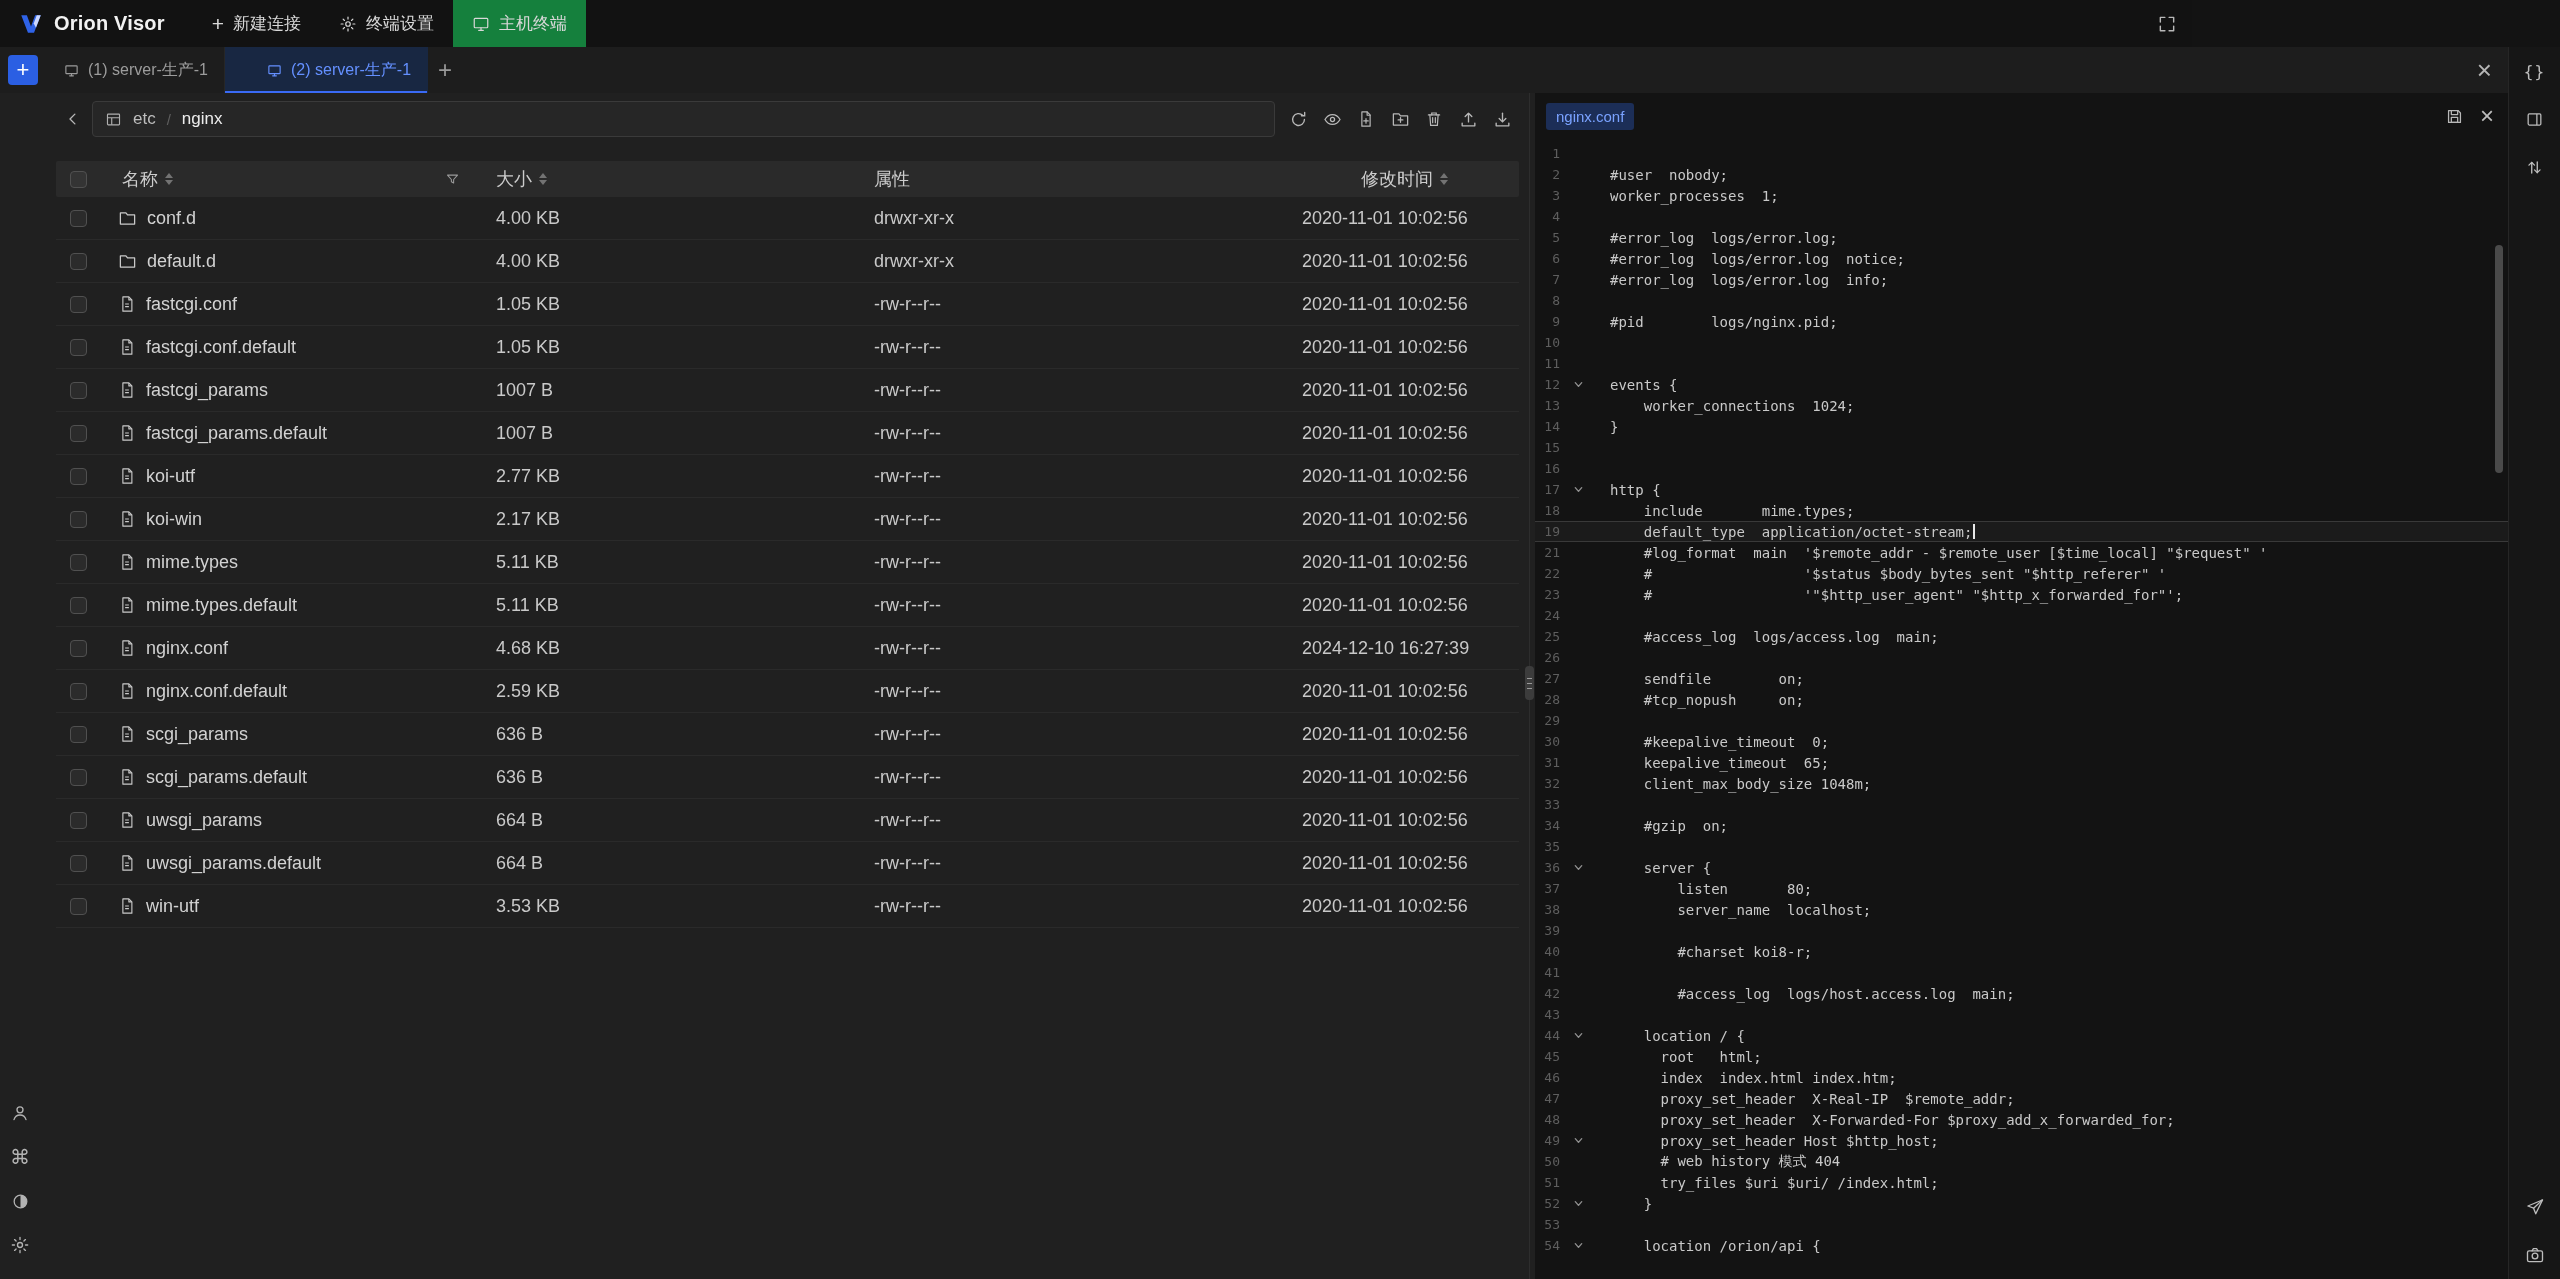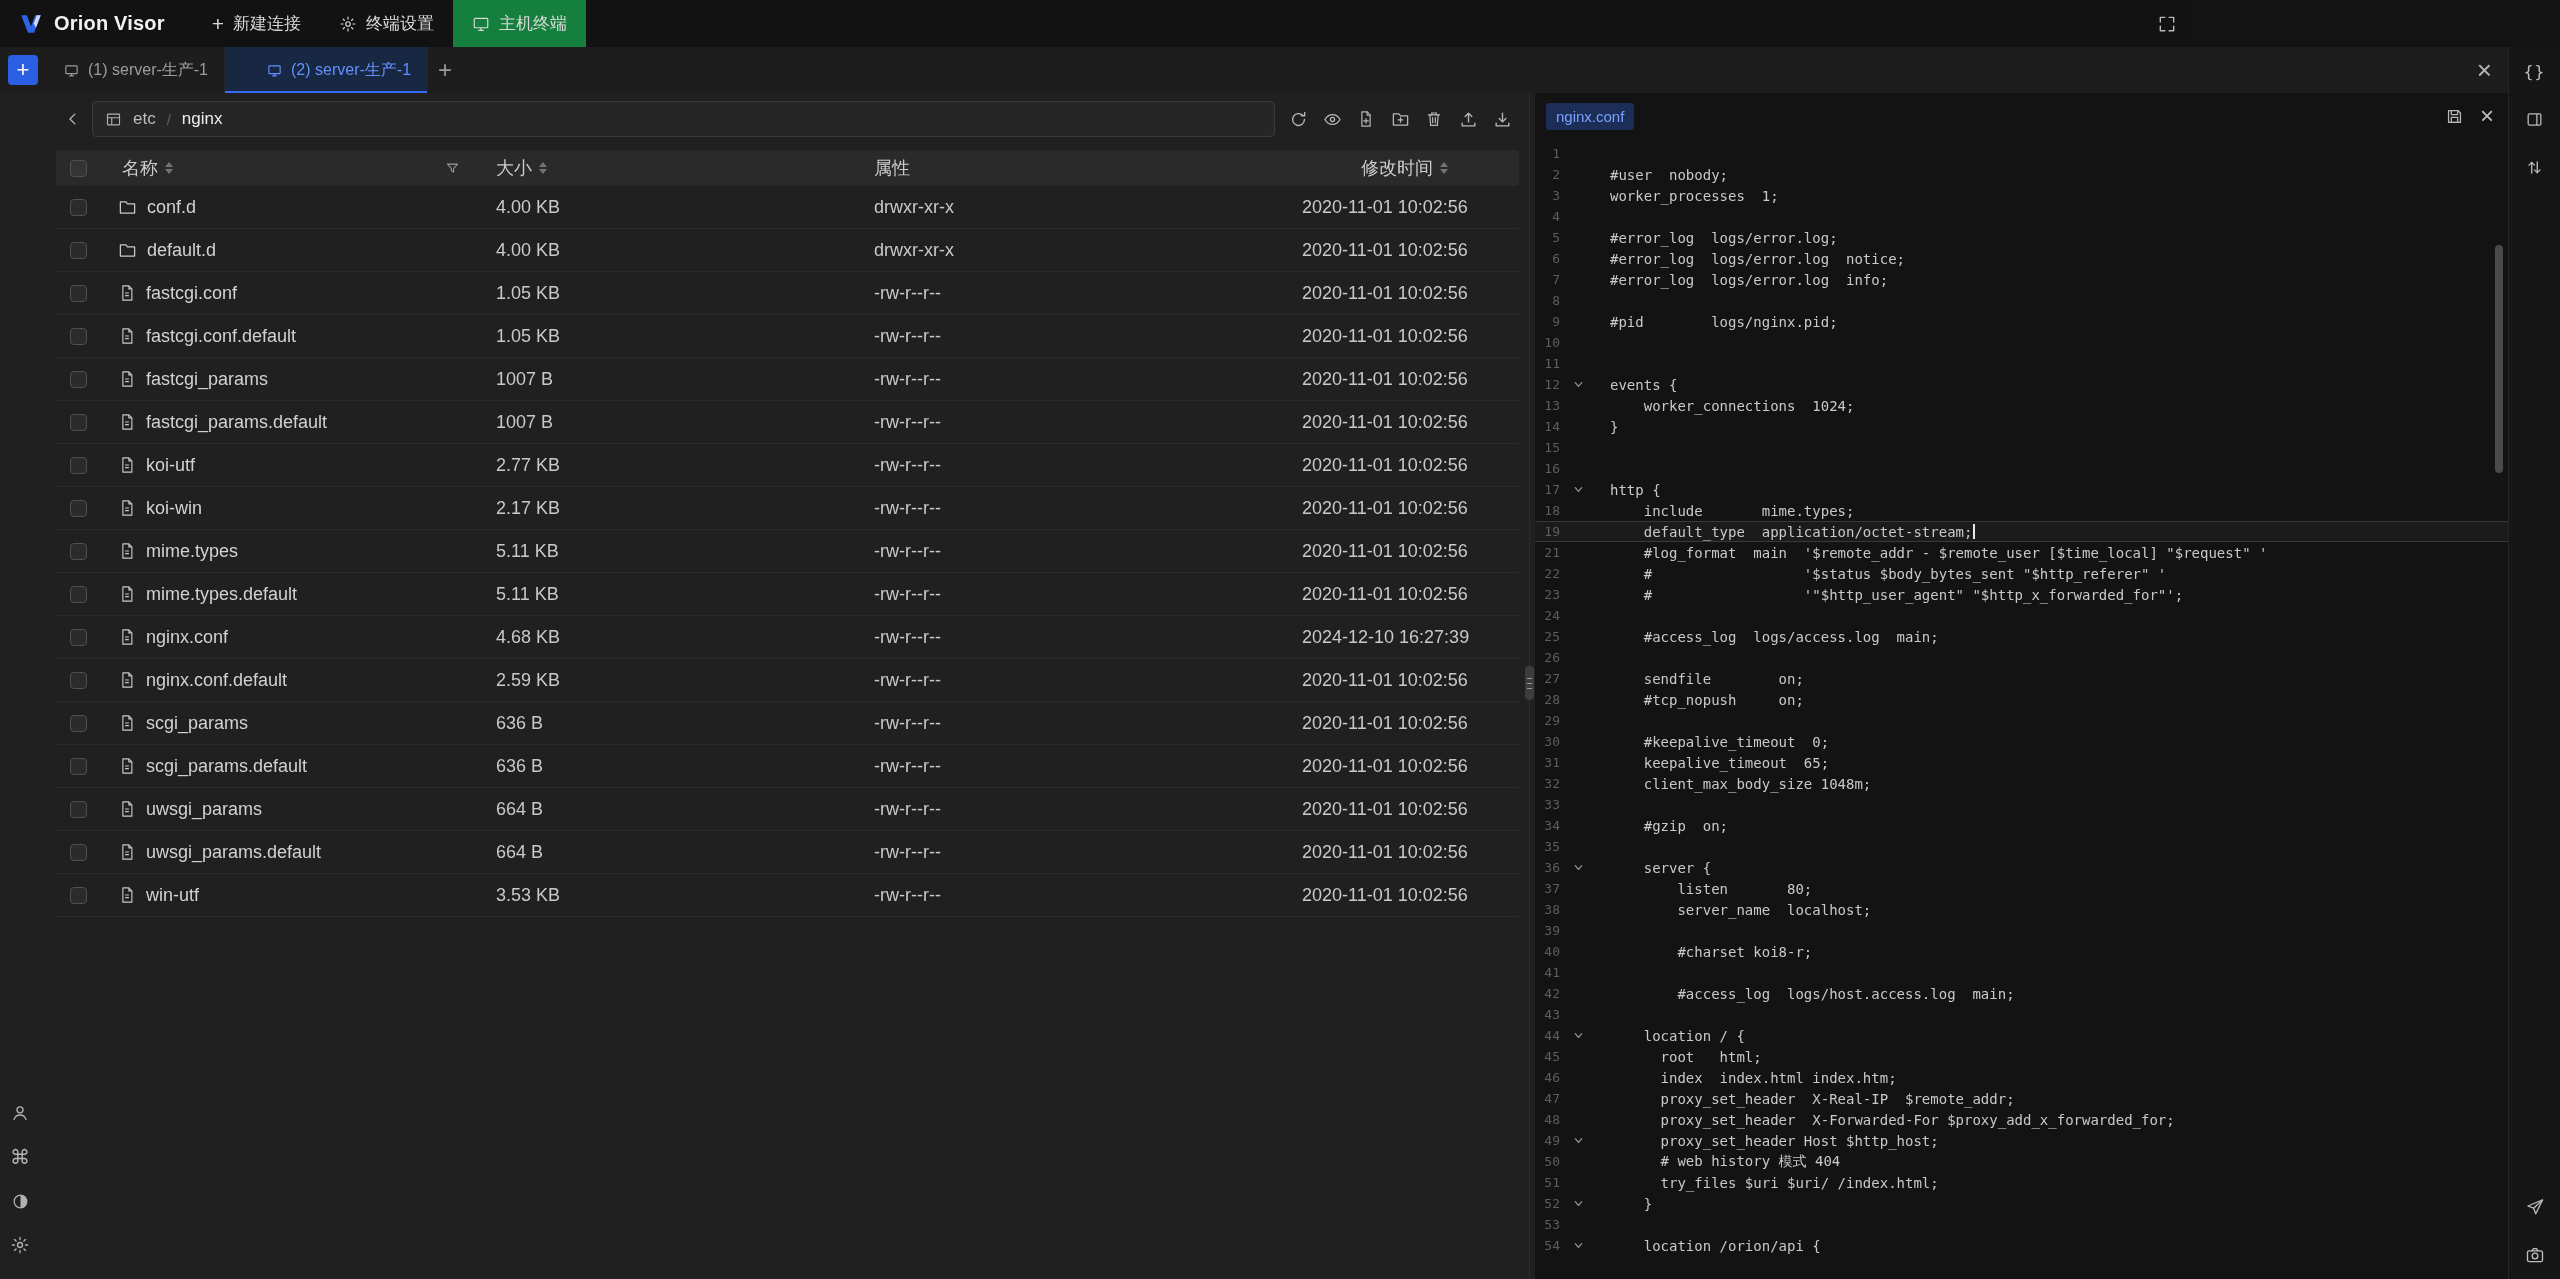--- a/index.html
+++ b/index.html
@@ -32,21 +32,21 @@
   
   .content{position:absolute;left:0;top:93px;width:2508px;height:1186px;background:#202020;display:flex;}
 
   
   .left-strip{width:40px;flex:none;display:flex;flex-direction:column;justify-content:flex-end;align-items:center;padding-bottom:12px;}
   .strip-btn{width:40px;height:44px;display:flex;align-items:center;justify-content:center;color:#b3b3b3;background:none;border:none;cursor:pointer;}
   .cmd-glyph{font-size:20px;color:#b3b3b3;font-family:"DejaVu Sans",sans-serif;}
 
   
   .file-panel{width:1484px;flex:none;display:flex;flex-direction:column;padding:8px 5px 0 16px;}
-  .fp-toolbar{height:36px;flex:none;display:flex;align-items:center;margin-bottom:13px;}
+  .fp-toolbar{height:36px;flex:none;display:flex;align-items:center;margin-bottom:24px;}
   .tool-btn{width:34px;height:34px;display:flex;align-items:center;justify-content:center;background:none;border:none;color:#b8b8b8;cursor:pointer;border-radius:4px;flex:none;}
   .breadcrumb{flex:1;height:36px;border:1px solid #3a3a3a;background:#262626;border-radius:4px;display:flex;align-items:center;gap:11px;padding:0 12px;margin:0 6px 0 2px;}
   .crumb{font-size:17px;color:#bdbdbd;cursor:pointer;}
   .crumb.current{color:#ececec;}
   .crumb-sep{color:#5f5f5f;font-size:15px;}
 
   .file-table{flex:1;overflow:hidden;font-size:18px;}
   .ft-head,.ft-row{display:grid;grid-template-columns:44px 388px 378px 424px 229px;align-items:center;}
   .ft-head{height:36px;background:#2a2a2a;color:#cccccc;border-radius:2px;}
   .ft-row{height:43px;border-bottom:1px solid #2a2a2a;color:#c9c9c9;cursor:pointer;}

